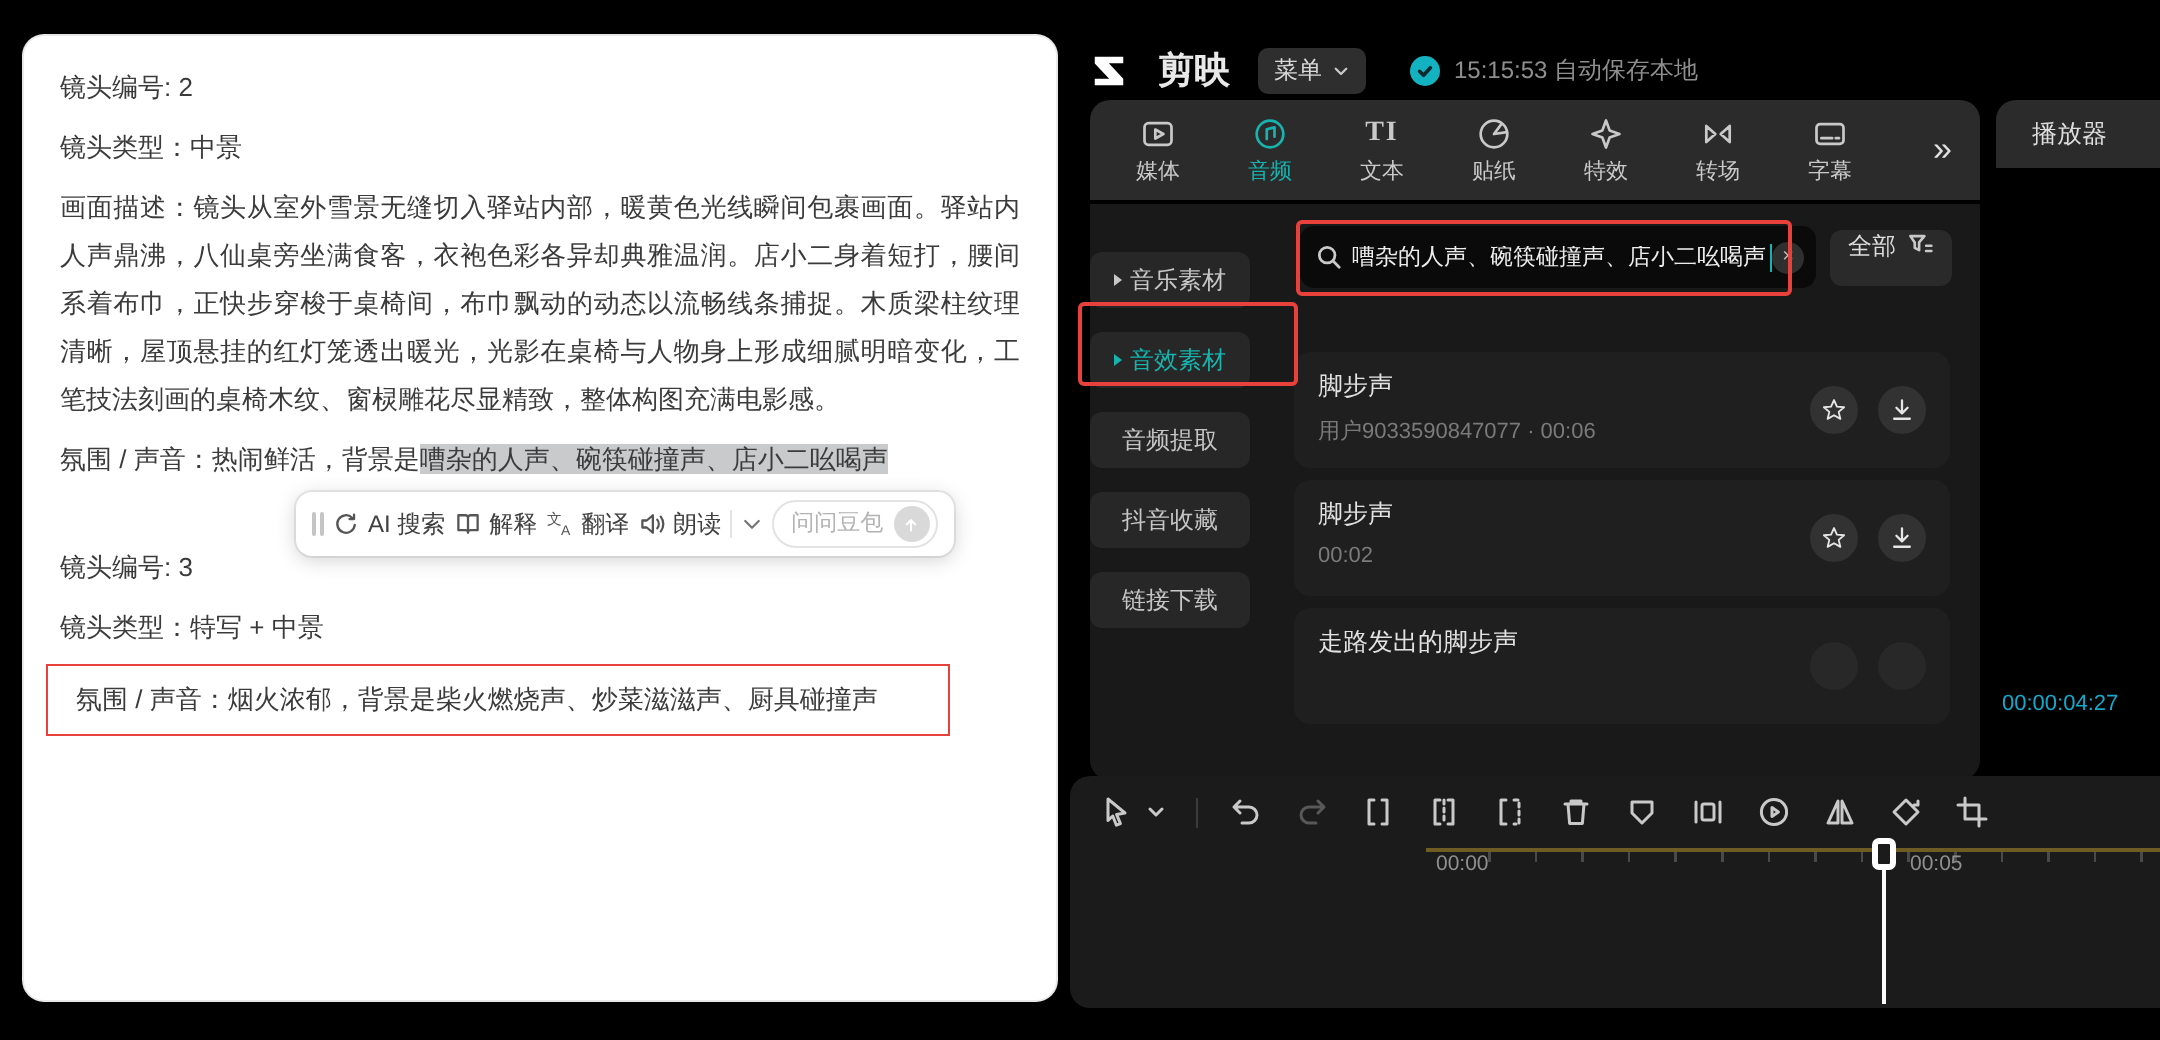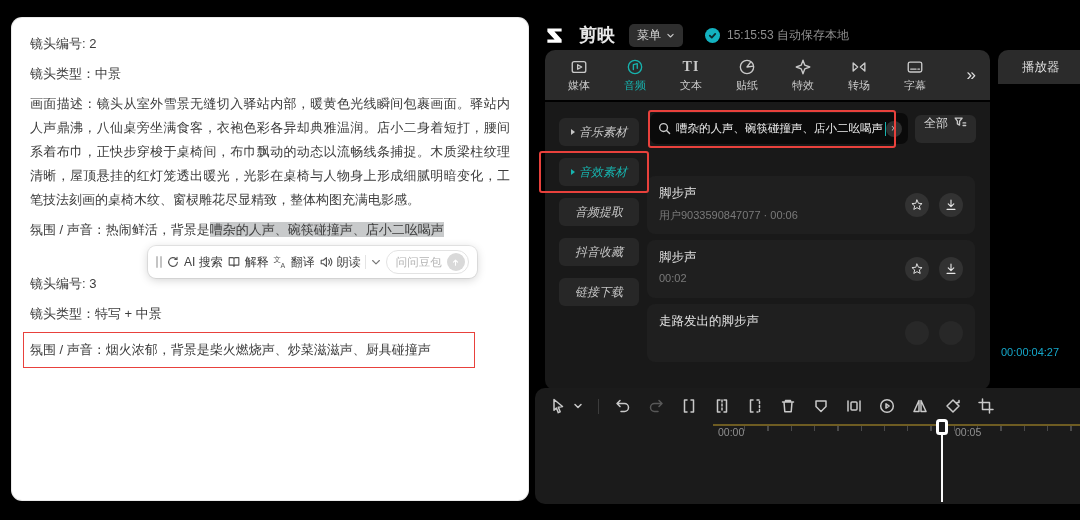--- a/index.html
+++ b/index.html
@@ -9,21 +9,21 @@
   .ic { fill:none; stroke:#c9c9c9; stroke-width:1.5; stroke-linecap:round; stroke-linejoin:round; }
 
   
   #doc { position:absolute; left:12px; top:18px; width:516px; height:482px;
     background:#fff; border-radius:10px; box-shadow:0 0 0 1px #e9e9e9;
     padding:14px 18px 0 18px; color:#3b3b3b; font-size:13px; line-height:24px; overflow:hidden; }
   .dl { margin-bottom:6px; }
   .dp { margin-bottom:6px; text-align:justify; }
   .amb1 { margin-bottom:30px; }
   .hl { background:#c8cacb; }
-  .redline { border:1.5px solid #e8413c; padding:5px 6px; margin-left:-7px; width:452px; }
+  .redline { border:1.5px solid #e8413c; padding:5px 14px; margin-left:-7px; width:452px; }
 
   
   #aitb { position:absolute; left:136px; top:228px; height:32px; background:#fff;
     border-radius:8px; box-shadow:0 2px 10px rgba(0,0,0,.18), 0 0 0 1px #ededed;
     display:flex; align-items:center; padding:0 8px; gap:4px; font-size:12px; color:#404040; }
   .aitb-btn { display:flex; align-items:center; gap:4px; cursor:pointer; white-space:nowrap; }
   .aitb-btn svg { width:14px; height:14px; }
   .aitb-btn .ic { stroke:#555; stroke-width:1.3; }
   .handle { display:flex; gap:2px; }
   .handle i { width:2px; height:12px; background:#c4c4c4; border-radius:1px; }
@@ -52,21 +52,21 @@
   .nav-tab svg, .nav-tab .tglyph { height:18px; }
   .nav-tab svg { width:18px; }
   .tglyph { font-size:14px; font-weight:bold; letter-spacing:1px; line-height:18px; font-family:"Liberation Serif","DejaVu Serif",serif; }
   .nav-tab.active { color:#17b3ae; }
   .nav-tab.active .ic { stroke:#17b3ae; }
   #nav-overflow { margin-left:auto; color:#e0e0e0; font-size:17px; padding:0 8px; cursor:pointer; }
 
   #library { position:absolute; left:545px; top:102px; width:445px; height:288px;
     background:#191919; border-radius:0 0 10px 10px; overflow:hidden; }
   #sidebar { position:absolute; left:0; top:0; width:94px; height:100%;
-    display:flex; flex-direction:column; align-items:flex-end; padding-top:16px; gap:12px;font-style:italic; }
+    display:flex; flex-direction:column; align-items:flex-start; padding-top:24px; gap:12px; }
   .side-item { width:80px; height:28px; background:#272727; border-radius:6px; color:#c6c6c6;
     font-size:12px; display:flex; align-items:center; justify-content:center; gap:4px; cursor:pointer; }
   .side-item.active { color:#17b3ae; }
   .caret { width:0; height:0; border-left:4px solid currentColor; border-top:3.5px solid transparent;
     border-bottom:3.5px solid transparent; }
 
   #searchbox { position:absolute; left:105px; top:11px; width:258px; height:31px; background:#0a0a0a;
     border-radius:7px; display:flex; align-items:center; padding:0 6px 0 8px; }
   #searchbox svg.mag { width:13px; height:13px; flex:none; }
   #search-input { flex:1; background:transparent; border:none; outline:none; color:#ececec;
@@ -87,21 +87,21 @@
     display:flex; align-items:center; justify-content:center; cursor:pointer; }
   .cbtn svg { width:14px; height:14px; }
   .star-btn { right:46px; }
   .act-btn { right:12px; }
   .act-btn.add { background:#15b6b2; }
   .add-glyph { color:#0c3533; font-size:17px; font-weight:bold; line-height:1; margin-top:-1px; }
   .dim { opacity:.45; }
 
   #player { position:absolute; left:998px; top:50px; width:82px; height:324px; }
   #player-head { height:34px; background:#2b2b2b; border-radius:10px 0 0 0; display:flex;
-    align-items:center; padding-left:24px; color:#dedede; font-size:12.5px; }
+    align-items:center; padding-left:18px; color:#dedede; font-size:12.5px; }
   #player-body { position:relative; height:290px; background:#000; }
   #timecode { position:absolute; left:3px; bottom:16px; color:#15a8cb; font-size:11px; white-space:nowrap; }
 
   #timeline { position:absolute; left:535px; top:388px; width:545px; height:116px;
     background:#1b1b1b; border-radius:10px 0 0 10px; }
   #tl-tools { position:absolute; left:14px; top:5px; height:26px; display:flex; align-items:center; gap:15px; }
   .tbi { cursor:pointer; } .tbi svg { width:18px; height:18px; }
   .tbi.small svg { width:10px; height:10px; }
   .tbi.disabled .ic { stroke:#585858; }
   .tdiv { width:1px; height:15px; background:#3c3c3c; }

